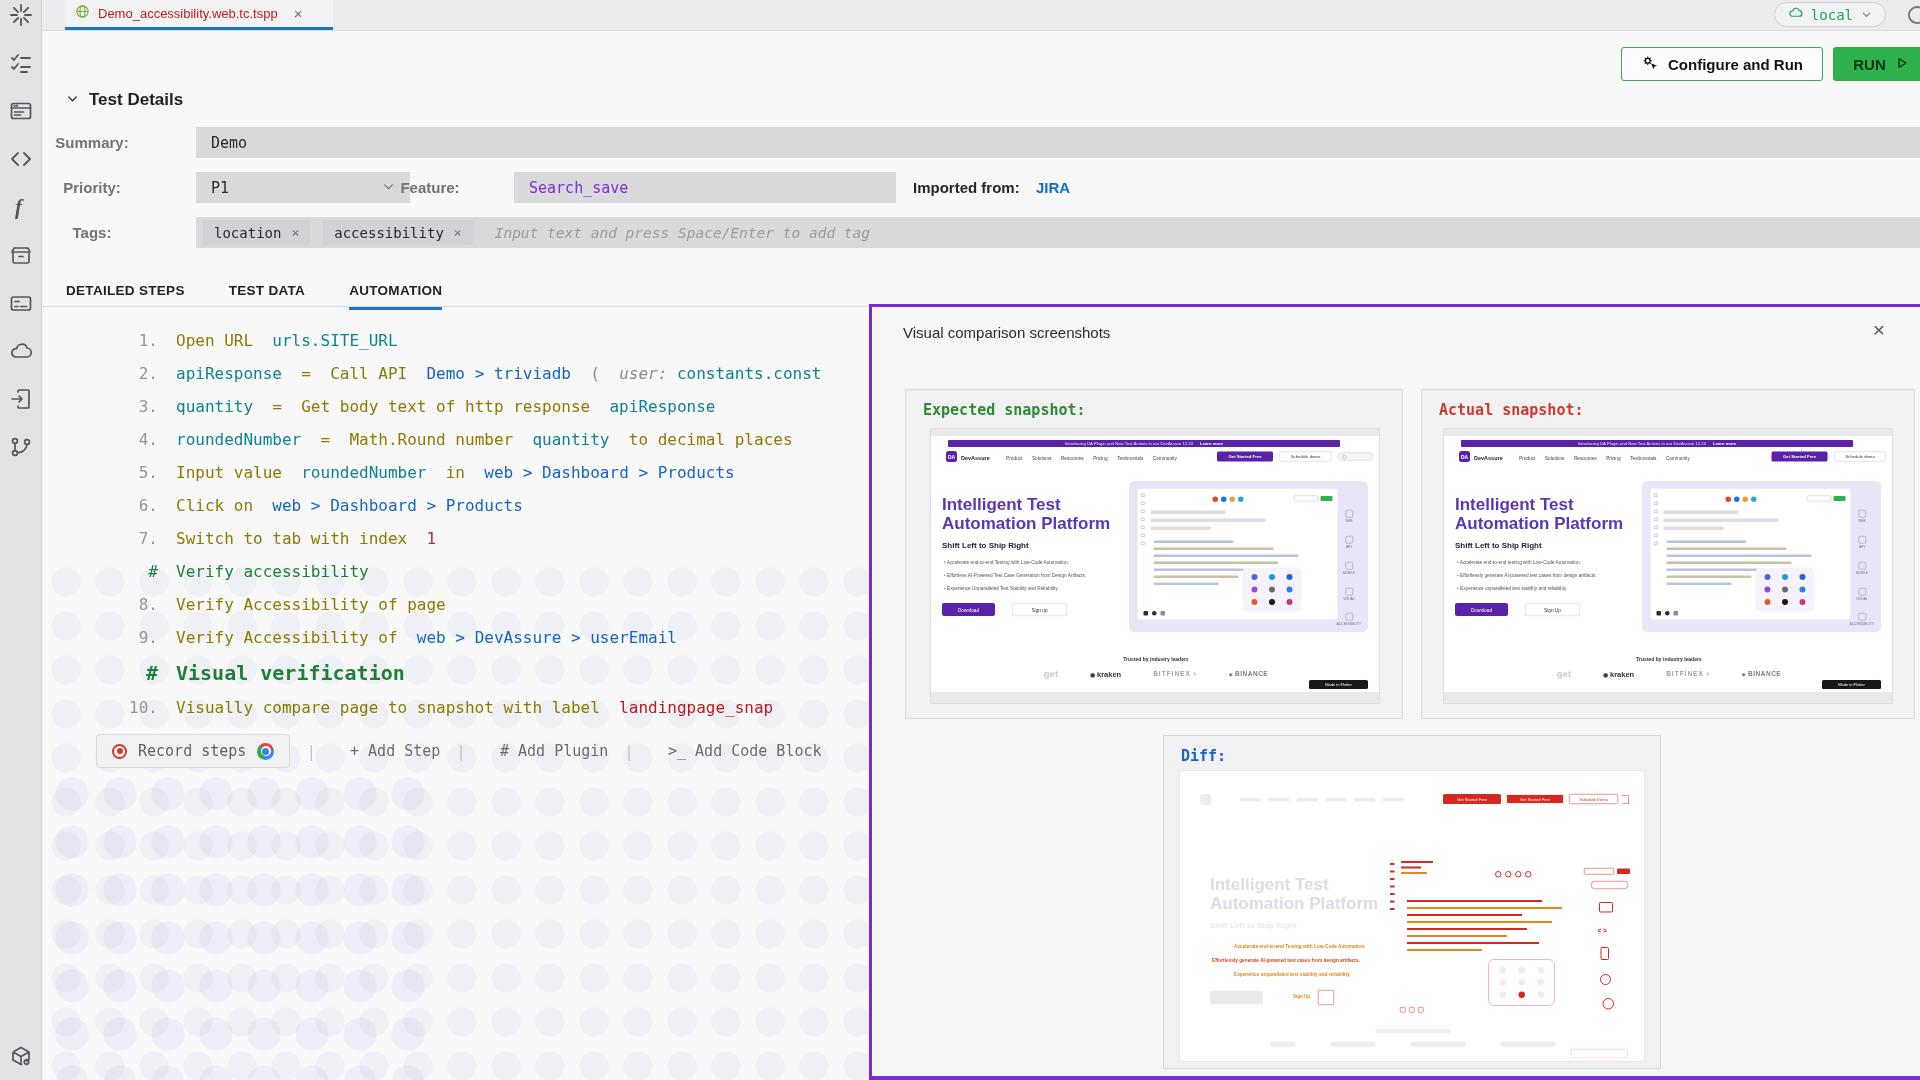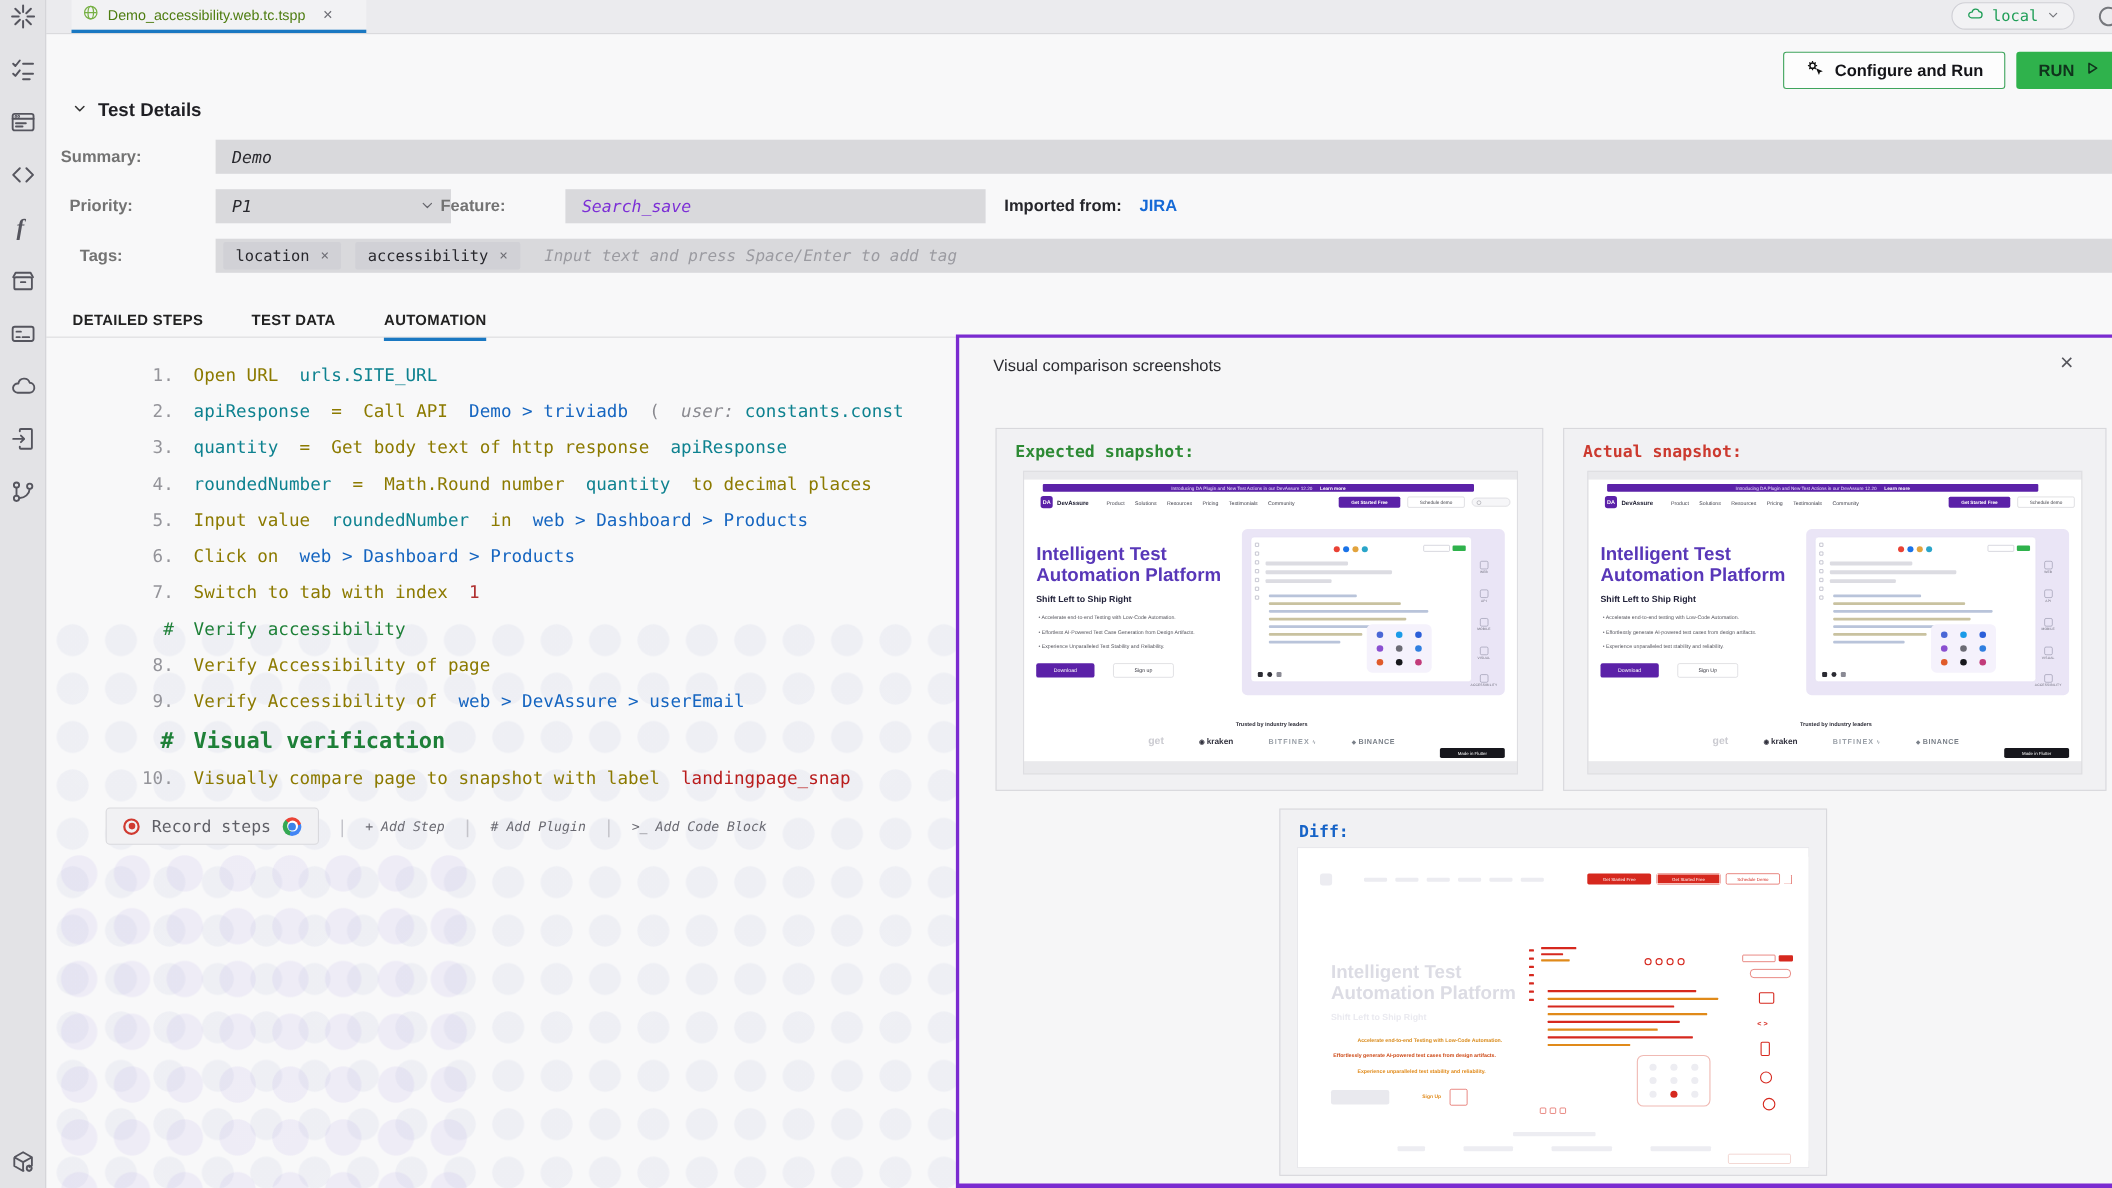--- a/index.html
+++ b/index.html
@@ -8,36 +8,36 @@
   
   .sidebar{position:absolute;left:0;top:0;width:42px;height:1080px;background:#e3e3e6;
     border-right:1px solid #d3d3d7;z-index:6;display:flex;flex-direction:column;align-items:center;padding-top:3px;box-sizing:border-box;}
   .side-icon{width:24px;height:24px;margin-bottom:24px;flex:none;}
   .side-icon svg{width:24px;height:24px;}
   .side-icon.bottom{position:absolute;bottom:12px;left:9px;margin:0;}
   
   .tabbar{position:absolute;left:42px;top:0;right:0;height:30px;background:#ebebee;border-bottom:1px solid #dadadd;z-index:4;}
   .tab{position:absolute;left:23px;top:0;width:268px;height:30px;background:#f2f2f4;border-bottom:3px solid #1a78c2;
     display:flex;align-items:center;gap:8px;padding:0 10px;box-sizing:border-box;}
-  .tab-title{font-size:13px;color:#4d7c0f;white-space:nowrap;}
+  .tab-title{font-size:13px;color:#b91c1c;white-space:nowrap;}
   .tab-close{margin-left:8px;color:#6d6d74;font-size:15px;line-height:1;}
   .env-pill{position:absolute;right:34px;top:2px;height:25px;border:1px solid #cfcfd5;border-radius:13px;background:#f2f2f4;
     display:flex;align-items:center;gap:8px;padding:0 13px;box-sizing:border-box;}
   .env-text{font-family:"DejaVu Sans Mono",monospace;font-size:14px;color:#1f9e57;}
   .refresh-part{position:absolute;right:-9px;top:3px;}
   
   .btn-configure{position:absolute;left:1621px;top:47px;width:202px;height:34px;background:#fdfdfd;border:1px solid #3fa45c;
     border-radius:3px;display:flex;align-items:center;justify-content:center;gap:9px;font-size:15px;font-weight:700;color:#141418;z-index:2;box-sizing:border-box;}
   .btn-run{position:absolute;left:1833px;top:47px;width:96px;height:34px;background:#2fb24c;border-radius:3px;
     display:flex;align-items:center;justify-content:center;gap:9px;font-size:15px;font-weight:700;color:#10331c;z-index:2;}
   
   .td-header{position:absolute;left:66px;top:90px;display:flex;align-items:center;gap:10px;font-size:17px;font-weight:700;color:#1f1f24;z-index:1;}
   .form-label{position:absolute;width:184px;text-align:center;font-size:15px;font-weight:700;color:#737373;z-index:1;}
   .inp{position:absolute;background:#d9d9dc;height:31px;display:flex;align-items:center;padding:0 15px;
-    font-family:"DejaVu Sans Mono",monospace;font-size:15px;color:#28282d;box-sizing:border-box;z-index:1;font-style:italic;}
+    font-family:"DejaVu Sans Mono",monospace;font-size:15px;color:#28282d;box-sizing:border-box;z-index:1;}
   .inp .chev{margin-left:auto;}
   .feature-val{color:#7c2fd6;}
   .jira-link{position:absolute;left:1036px;top:179px;font-size:15px;font-weight:600;color:#1569d6;z-index:1;}
   .imported-label{position:absolute;left:913px;top:179px;font-size:15px;font-weight:600;color:#26262b;z-index:1;text-align:center;}
   .tags-field{position:absolute;left:196px;right:0;top:217px;height:31px;background:#d9d9dc;display:flex;align-items:center;
     gap:13px;padding:0 7px;z-index:1;box-sizing:border-box;}
   .chip{background:#d1d1d6;height:25px;display:flex;align-items:center;gap:10px;padding:0 11px;border-radius:2px;
     font-family:"DejaVu Sans Mono",monospace;font-size:14px;color:#28282d;}
   .chip-x{color:#6d6d74;font-size:13px;}
   .tags-ph{font-family:"DejaVu Sans Mono",monospace;font-style:italic;font-size:14.5px;color:#9b9ba1;margin-left:9px;}
@@ -61,21 +61,21 @@
     font-family:"DejaVu Sans Mono",monospace;}
   .record-btn{height:34px;border:1px solid #d9d9dd;background:#f1f1f3;border-radius:4px;display:flex;align-items:center;
     gap:11px;padding:0 15px;color:#5f5f66;font-size:15px;box-sizing:border-box;}
   .rec-icon{width:15px;height:15px;border:2px solid #d03a30;border-radius:50%;position:relative;flex:none;box-sizing:border-box;}
   .rec-icon::after{content:"";position:absolute;inset:2.5px;background:#d03a30;border-radius:50%;}
   .chrome-icon{width:17px;height:17px;border-radius:50%;position:relative;flex:none;
     background:conic-gradient(from -45deg,#ea4335 0 120deg,#4285f4 0 240deg,#34a853 0 360deg);}
   .chrome-icon::before{content:"";position:absolute;inset:3.5px;background:#fff;border-radius:50%;}
   .chrome-icon::after{content:"";position:absolute;inset:5px;background:#3b82e8;border-radius:50%;}
   .sep{color:#c4c4ca;font-size:16px;}
-  .action-item{font-style:italic;font-size:12px;color:#6a6a72;}
+  .action-item{font-size:15px;color:#6a6a72;margin-left:18px;}
   
   .dots-a{position:absolute;left:0;top:560px;width:869px;height:520px;z-index:0;pointer-events:none;
     background-image:radial-gradient(circle,rgba(140,150,195,0.09) 14px,rgba(140,150,195,0) 15px);background-size:44px 44px;}
   .dots-b{position:absolute;left:0;top:770px;width:430px;height:310px;z-index:0;pointer-events:none;
     background-image:radial-gradient(circle,rgba(150,130,220,0.10) 16px,rgba(150,130,220,0) 17px);background-size:48px 48px;}
   
   .modal{position:absolute;left:869px;top:304px;width:1061px;height:776px;background:#f6f6f7;
     border:3px solid #7a2bd0;border-bottom-width:4px;box-sizing:border-box;z-index:10;}
   .modal-title{position:absolute;left:31px;top:17px;font-size:15px;color:#2b2b30;}
   .modal-close{position:absolute;right:42px;top:12px;font-size:21px;color:#55555c;line-height:1;}

